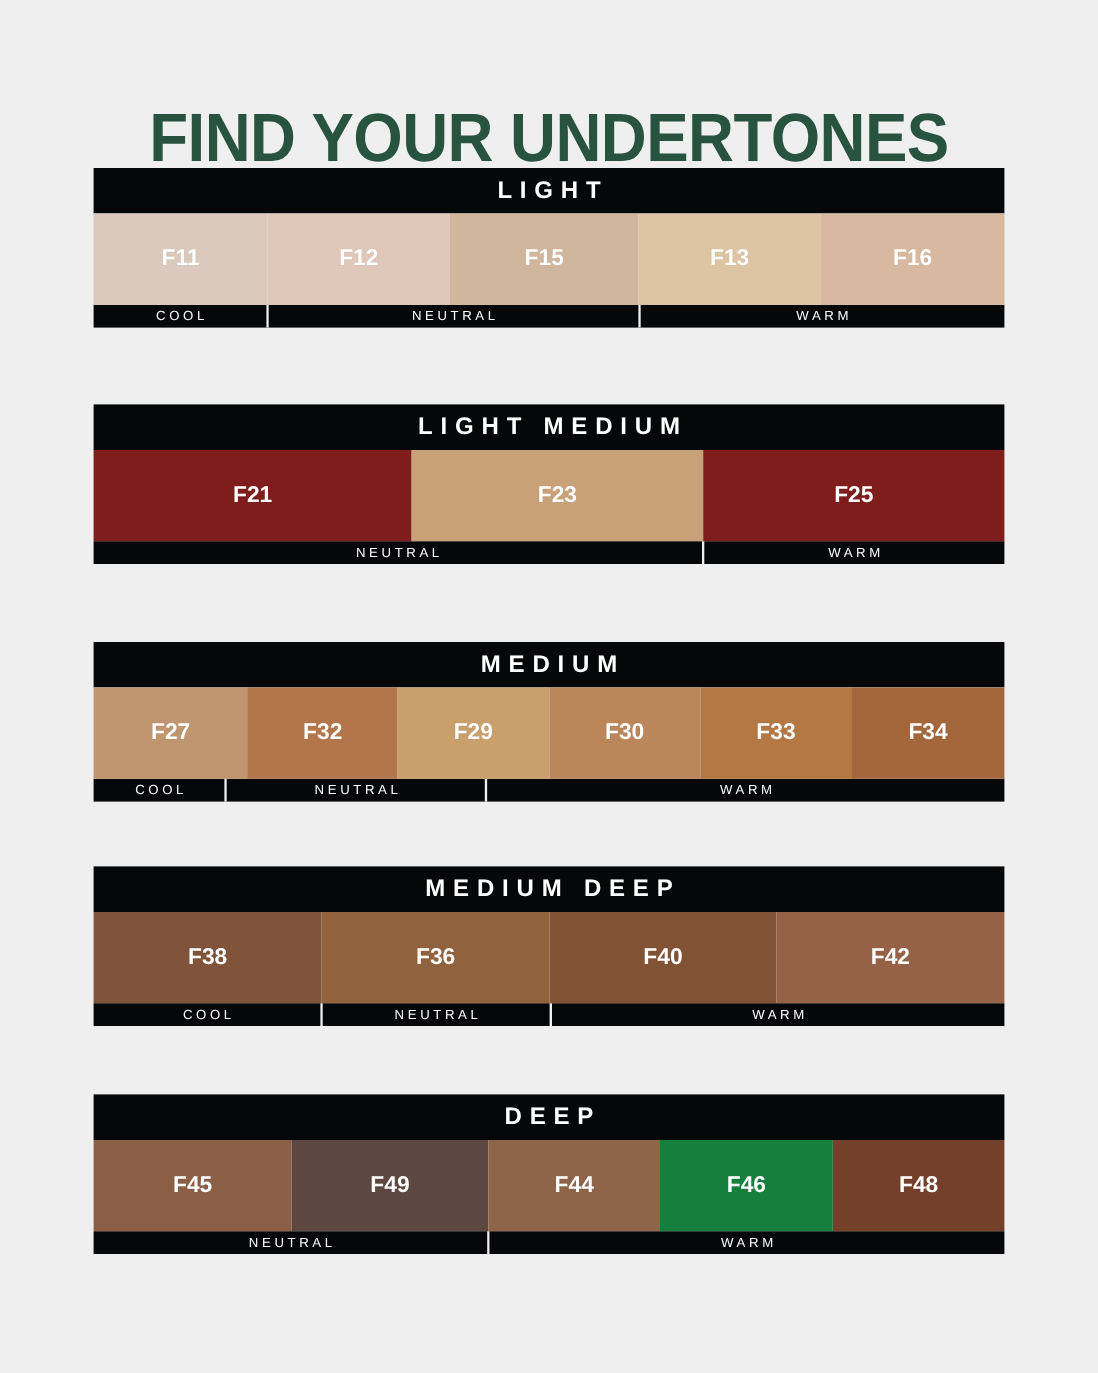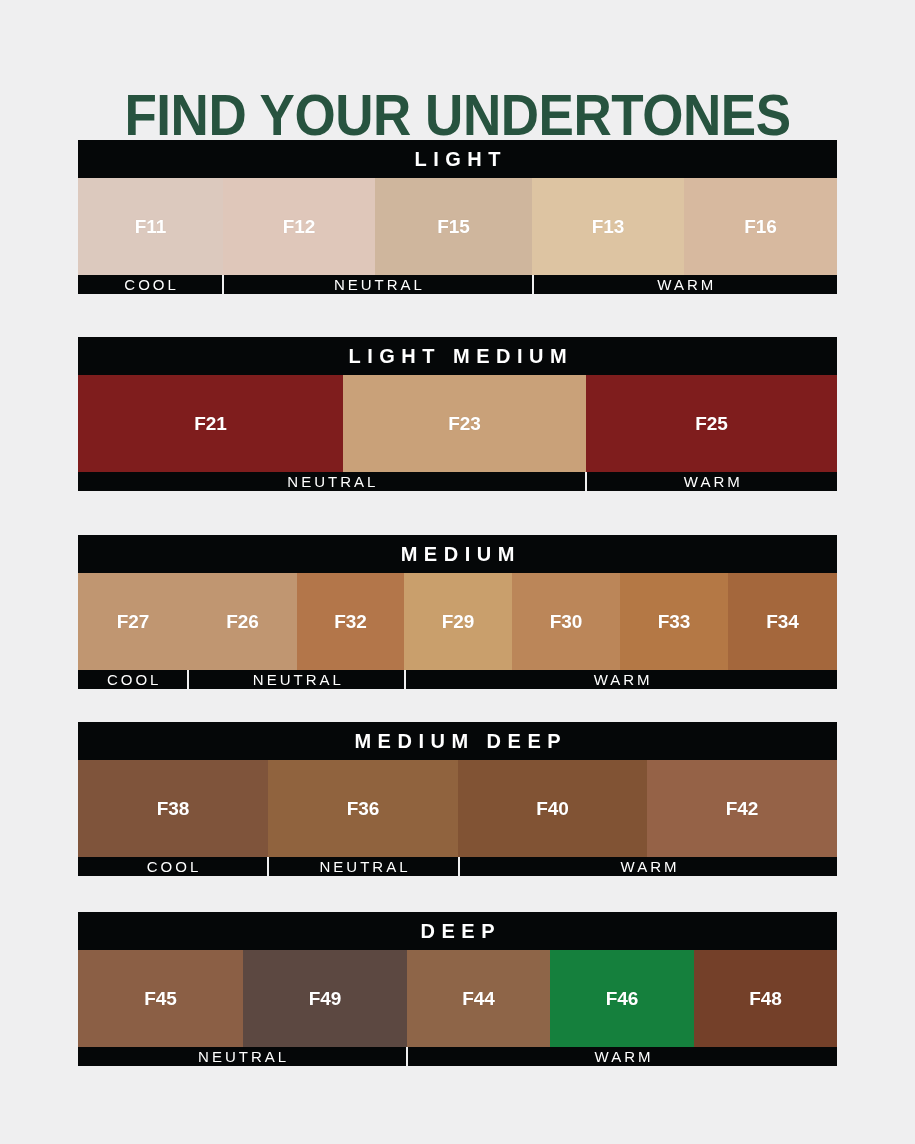--- a/index.html
+++ b/index.html
@@ -58,21 +58,21 @@
     text-indent: 6.5px;
     line-height: 38px;
     height: 38px;
     box-sizing: border-box;
     font-family: "Liberation Sans", sans-serif;
   }
 
   .swatch-row {
     display: flex;
     width: 100%;
-    height: 97px;
+    height: 76px;
     background: #EFEFF0;
   }
 
   .swatch {
     position: relative;
     height: 100%;
     display: flex;
     align-items: center;
     justify-content: center;
     box-sizing: border-box;
@@ -95,21 +95,21 @@
     background: #EFEFF0;
   }
 
   .undertone-seg {
     height: 100%;
     background: #050708;
     color: #FFFFFF;
     display: flex;
     align-items: center;
     justify-content: center;
-    font-size: 15px;
+    font-size: 11px;
     letter-spacing: 3px;
     text-indent: 3px;
     font-family: "Liberation Sans", sans-serif;
     box-sizing: border-box;
     border-right: 2px solid #EFEFF0;
   }
   .undertone-seg:last-child {
     border-right: none;
   }
 </style>
@@ -163,23 +163,20 @@
           <div class="undertone-seg" style="flex: 508 0 0px;">NEUTRAL</div>
           <div class="undertone-seg" style="flex: 251 0 0px;">WARM</div>
         </div>
       </div>
       <div class="group" style="top: 535px;">
         <div class="group-header">MEDIUM</div>
         <div class="swatch-row">
           <div class="swatch" style="flex: 110 0 0px; background: rgb(192, 150, 113);">
             <span class="swatch-label">F27</span>
           </div>
-          <div class="swatch" style="flex: 109 0 0px; background: rgb(192, 150, 113);">
-            <span class="swatch-label">F26</span>
-          </div>
           <div class="swatch" style="flex: 107 0 0px; background: rgb(179, 118, 74);">
             <span class="swatch-label">F32</span>
           </div>
           <div class="swatch" style="flex: 108 0 0px; background: rgb(201, 159, 108);">
             <span class="swatch-label">F29</span>
           </div>
           <div class="swatch" style="flex: 108 0 0px; background: rgb(187, 134, 89);">
             <span class="swatch-label">F30</span>
           </div>
           <div class="swatch" style="flex: 108 0 0px; background: rgb(180, 120, 69);">

